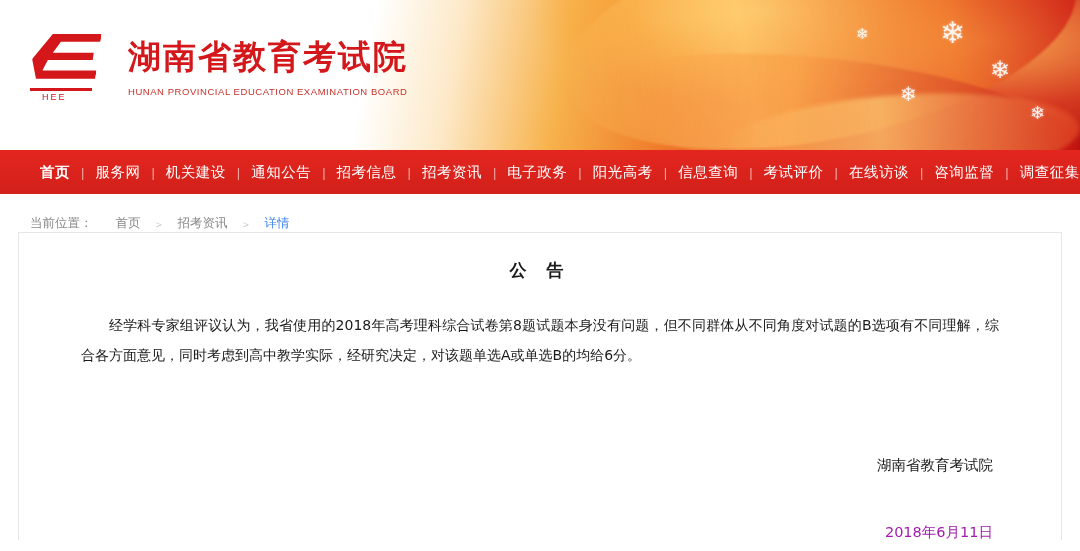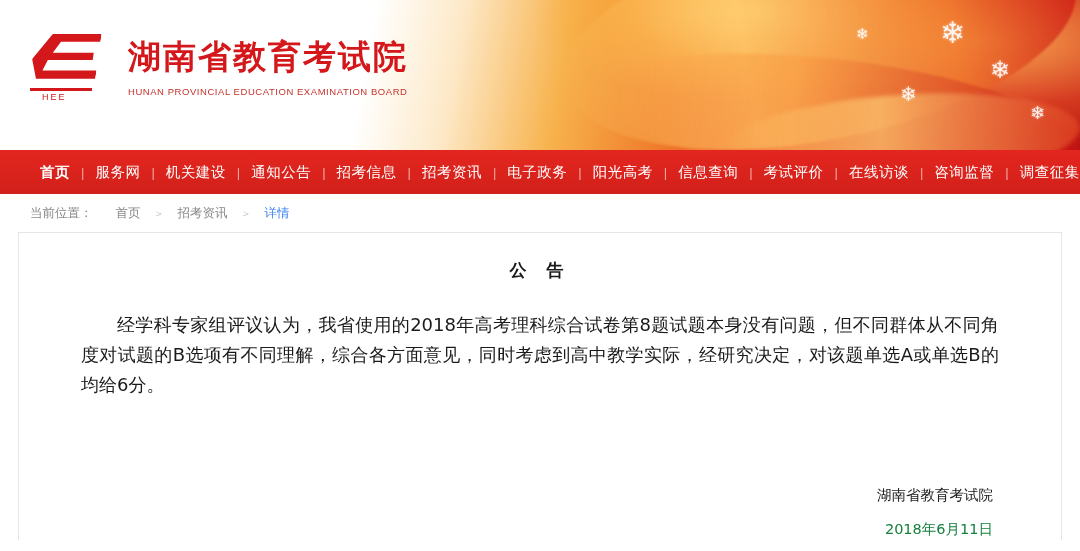--- a/index.html
+++ b/index.html
@@ -148,21 +148,21 @@
     color: #f3a9a2;
     font-size: 13px;
     padding: 0 1px;
     user-select: none;
   }
 
   
   .breadcrumb {
     height: 38px;
     display: flex;
-    align-items: center;
+    align-items: flex-end;
     padding-left: 30px;
     font-family: "DejaVu Sans", "Liberation Sans", sans-serif;
     font-size: 12.5px;
     color: #888;
   }
   .breadcrumb .bc-label { margin-right: 10px; }
   .breadcrumb .bc-link {
     color: #888;
     padding: 0 13px;
     cursor: pointer;
@@ -190,43 +190,44 @@
     font-family: "DejaVu Sans", "Liberation Sans", sans-serif;
     font-size: 17px;
     font-weight: bold;
     letter-spacing: 7px;
     color: #1a1a1a;
     margin-top: 0;
     margin-bottom: 28px;
   }
   .doc-para {
     font-family: "DejaVu Sans", "Liberation Serif", serif;
-    font-size: 18px;
+    font-size: 14px;
     line-height: 30px;
     color: #1a1a1a;
     text-indent: 2em;
     text-align: justify;
     margin: 0 8px;
   }
   .doc-signature {
     margin-top: 76px;
     text-align: right;
     font-family: "DejaVu Sans", "Liberation Serif", serif;
     font-size: 14.5px;
     color: #1a1a1a;
     padding-right: 14px;
     line-height: 38px;
   }
   .doc-date {
     text-align: right;
     font-family: "DejaVu Sans", "Liberation Serif", serif;
     font-size: 14.5px;
-    color: #15803d;
+    color: #a21caf;
     padding-right: 14px;
     line-height: 30px;
+    margin-top: 33px;
   }
 </style>
 </head>
 <body>
 
 <div class="header">
   <div class="banner-art">
     <div class="ribbon r1"></div>
     <div class="ribbon r2"></div>
     <div class="ribbon r3"></div>

